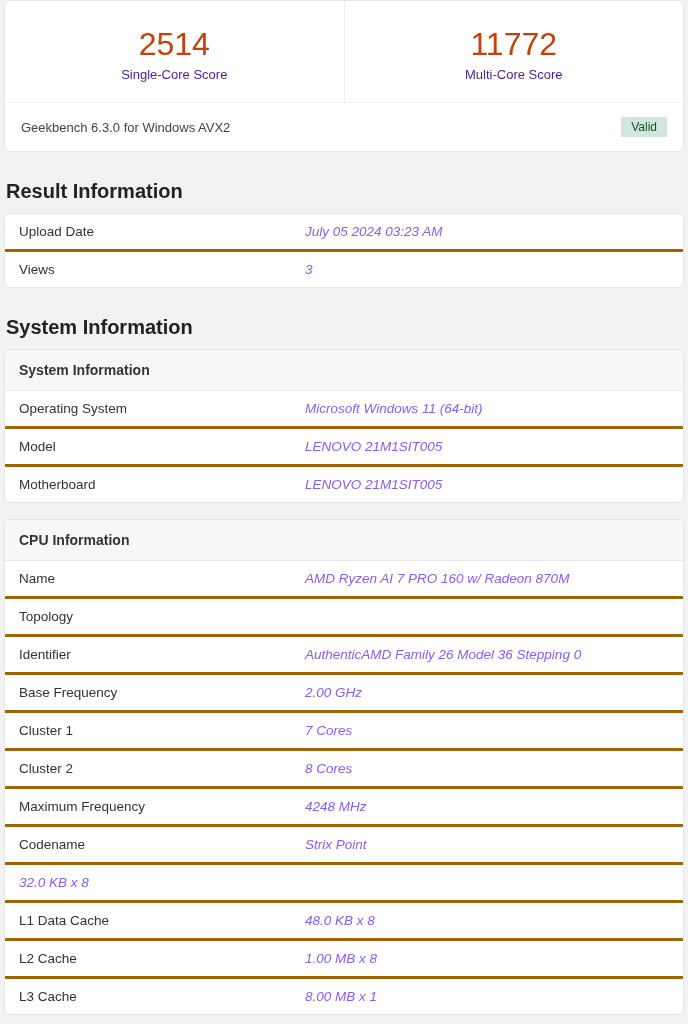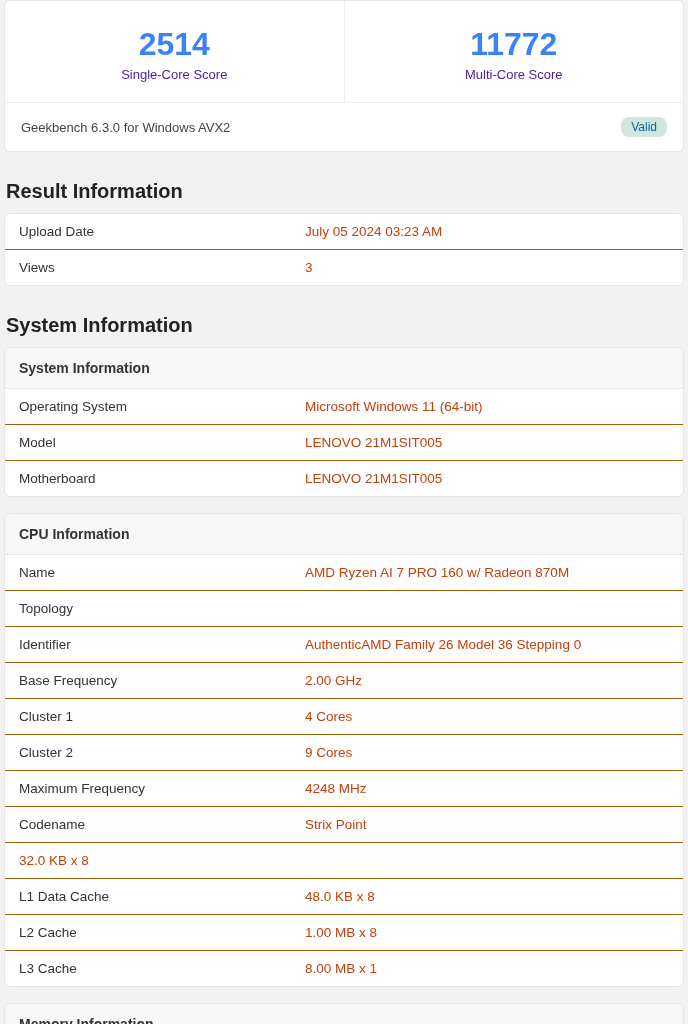--- a/index.html
+++ b/index.html
@@ -23,44 +23,44 @@
   .score {
     flex: 1;
     text-align: center;
     padding: 24px 12px 20px 12px;
   }
   .score:first-child {
     border-right: 1px solid #eee;
   }
   .score-value {
     font-size: 32px;
-    font-weight: 700;
-    color: #3b82f6;
+    font-weight: 400;
+    color: #c2410c;
     line-height: 1.2;
   }
   .score-label {
     font-size: 13px;
     color: #4c1d95;
     margin-top: 4px;
   }
   .score-footer {
     display: flex;
     justify-content: space-between;
     align-items: center;
     padding: 14px 16px;
     border-top: 1px solid #eee;
     font-size: 13px;
     color: #444;
     gap: 38px;
   }
   .valid-badge {
     background: #d1e7dd;
-    color: #0369a1;
+    color: #14532d;
     padding: 3px 10px;
-    border-radius: 8px;
+    border-radius: 0;
     font-size: 12px;
   }
   .section-title {
     font-size: 20px;
     font-weight: 700;
     color: #222;
     margin: 28px 6px 10px 6px;
   }
   .info-card {
     background: #fff;
@@ -73,33 +73,34 @@
     background: #f7f7f7;
     font-weight: 700;
     font-size: 14px;
     color: #333;
     padding: 12px 14px;
     border-bottom: 1px solid #e8e8e8;
   }
   .info-row {
     display: flex;
     padding: 10px 14px;
-    border-bottom: 1px solid #a16207;
+    border-bottom: 3px solid #a16207;
     font-size: 13.5px;
   }
   .info-row:last-child {
     border-bottom: none;
   }
   .info-key {
     width: 44%;
     color: #333;
   }
   .info-val {
     width: 56%;
-    color: #c2410c;
+    color: #8b5cf6;
+    font-style: italic;
   }
 </style>
 </head>
 <body>
 
 <div class="score-card">
   <div class="scores">
     <div class="score">
       <div class="score-value">2514</div>
       <div class="score-label">Single-Core Score</div>
@@ -160,25 +161,25 @@
       <div class="info-row">
         <div class="info-key">Identifier</div>
         <div class="info-val">AuthenticAMD Family 26 Model 36 Stepping 0</div>
       </div>
       <div class="info-row">
         <div class="info-key">Base Frequency</div>
         <div class="info-val">2.00 GHz</div>
       </div>
       <div class="info-row">
         <div class="info-key">Cluster 1</div>
-        <div class="info-val">4 Cores</div>
+        <div class="info-val">7 Cores</div>
       </div>
       <div class="info-row">
         <div class="info-key">Cluster 2</div>
-        <div class="info-val">9 Cores</div>
+        <div class="info-val">8 Cores</div>
       </div>
       <div class="info-row">
         <div class="info-key">Maximum Frequency</div>
         <div class="info-val">4248 MHz</div>
       </div>
       <div class="info-row">
         <div class="info-key">Codename</div>
         <div class="info-val">Strix Point</div>
       </div>
       <div class="info-row">

